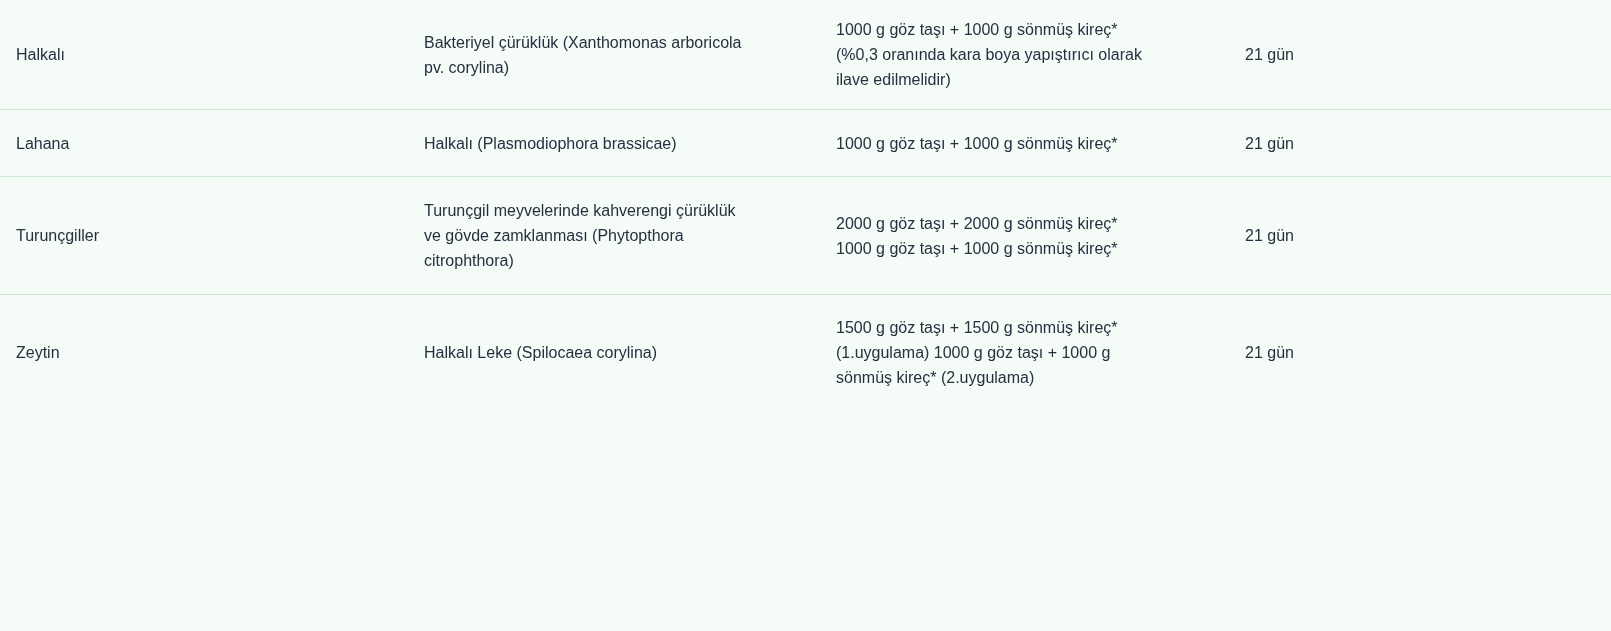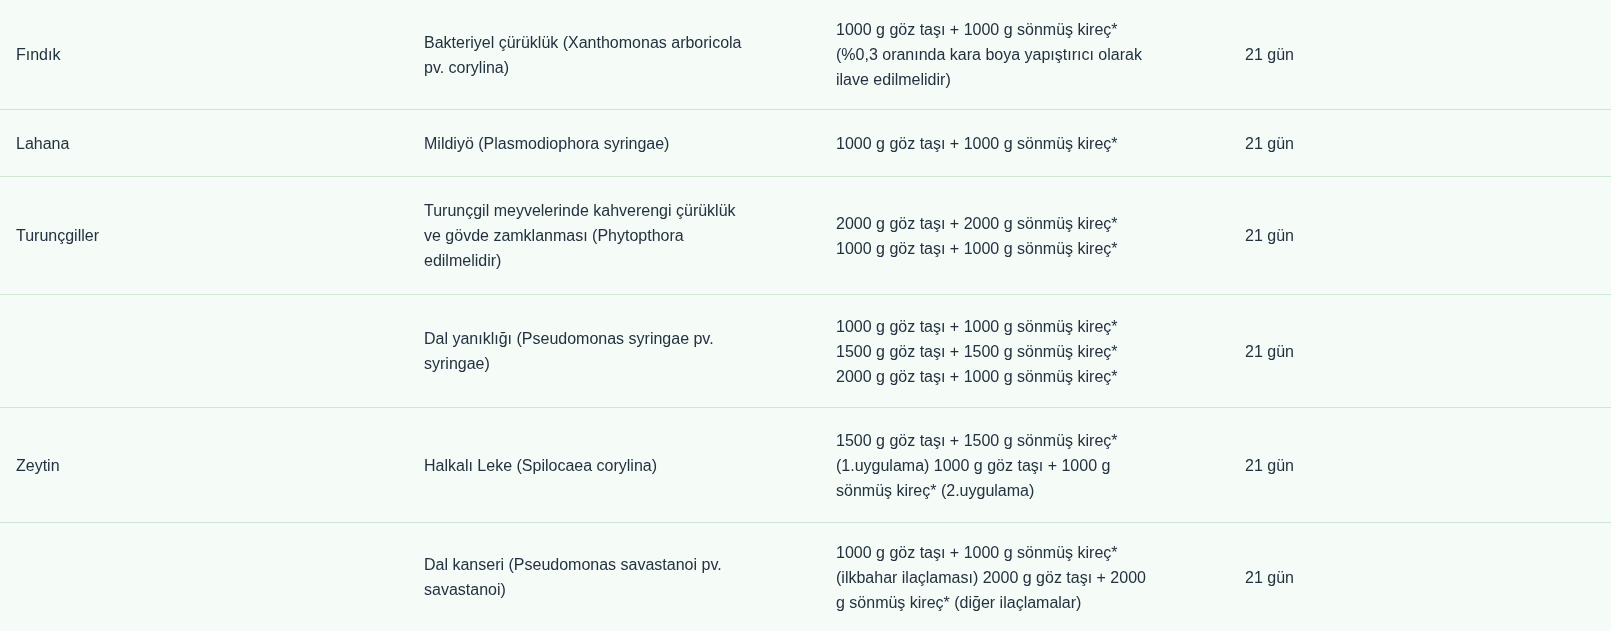--- a/index.html
+++ b/index.html
@@ -45,63 +45,45 @@
 
 <table class="app-table">
   <colgroup>
     <col style="width:408px">
     <col style="width:412px">
     <col style="width:409px">
     <col style="width:382px">
   </colgroup>
   <tbody>
     <tr class="r1">
-      <td>Fındık</td>
+      <td>Halkalı</td>
       <td>Bakteriyel çürüklük (Xanthomonas arboricola
 pv. corylina)</td>
       <td>1000 g göz taşı + 1000 g sönmüş kireç*
 (%0,3 oranında kara boya yapıştırıcı olarak
 ilave edilmelidir)</td>
       <td>21 gün</td>
     </tr>
     <tr class="r2">
       <td>Lahana</td>
-      <td>Mildiyö (Plasmodiophora syringae)</td>
+      <td>Halkalı (Plasmodiophora brassicae)</td>
       <td>1000 g göz taşı + 1000 g sönmüş kireç*</td>
       <td>21 gün</td>
     </tr>
     <tr class="r3">
       <td>Turunçgiller</td>
       <td>Turunçgil meyvelerinde kahverengi çürüklük
 ve gövde zamklanması (Phytopthora
-edilmelidir)</td>
+citrophthora)</td>
       <td>2000 g göz taşı + 2000 g sönmüş kireç*
 1000 g göz taşı + 1000 g sönmüş kireç*</td>
-      <td>21 gün</td>
-    </tr>
-    <tr class="r4">
-      <td></td>
-      <td>Dal yanıklığı (Pseudomonas syringae pv.
-syringae)</td>
-      <td>1000 g göz taşı + 1000 g sönmüş kireç*
-1500 g göz taşı + 1500 g sönmüş kireç*
-2000 g göz taşı + 1000 g sönmüş kireç*</td>
       <td>21 gün</td>
     </tr>
     <tr class="r5">
       <td>Zeytin</td>
       <td>Halkalı Leke (Spilocaea corylina)</td>
       <td>1500 g göz taşı + 1500 g sönmüş kireç*
 (1.uygulama) 1000 g göz taşı + 1000 g
 sönmüş kireç* (2.uygulama)</td>
       <td>21 gün</td>
     </tr>
-    <tr class="r6">
-      <td></td>
-      <td>Dal kanseri (Pseudomonas savastanoi pv.
-savastanoi)</td>
-      <td>1000 g göz taşı + 1000 g sönmüş kireç*
-(ilkbahar ilaçlaması) 2000 g göz taşı + 2000
-g sönmüş kireç* (diğer ilaçlamalar)</td>
-      <td>21 gün</td>
-    </tr>
   </tbody>
 </table>
 
 </body></html>

